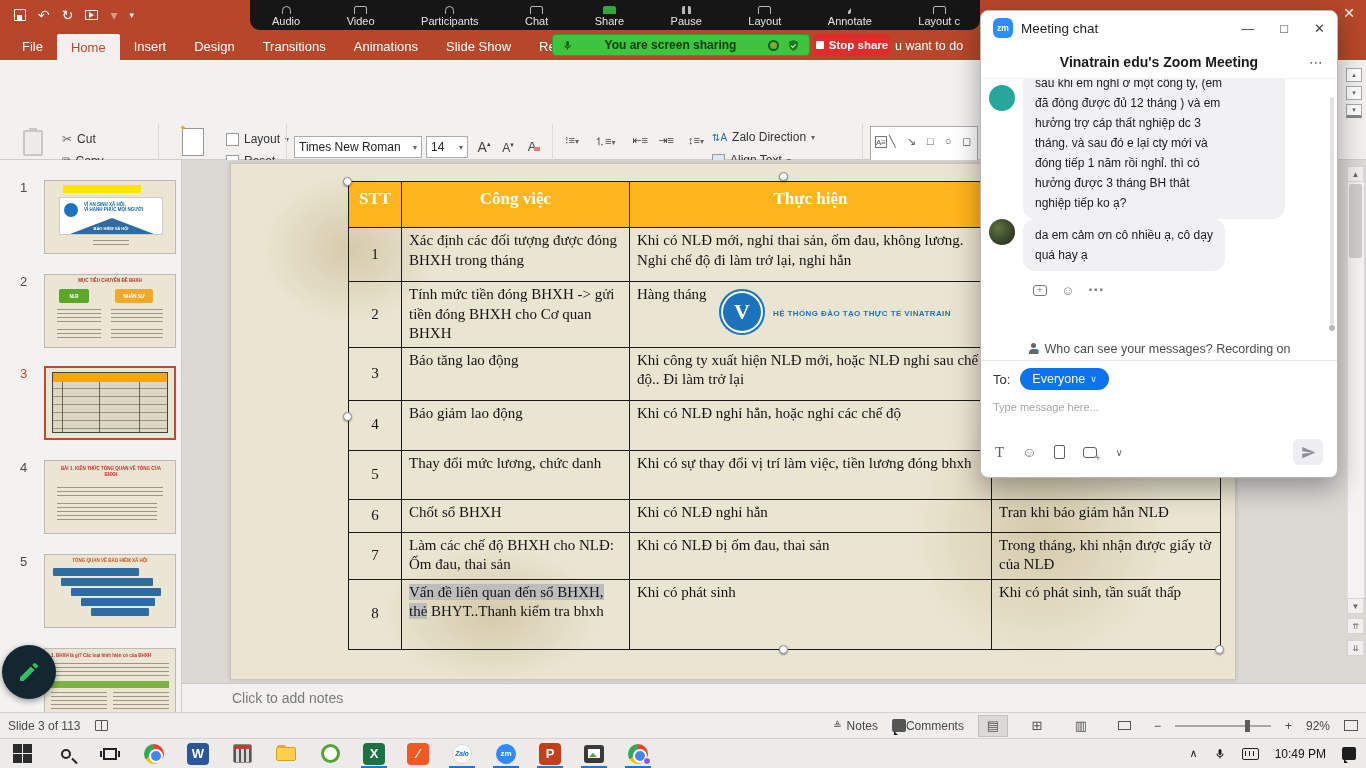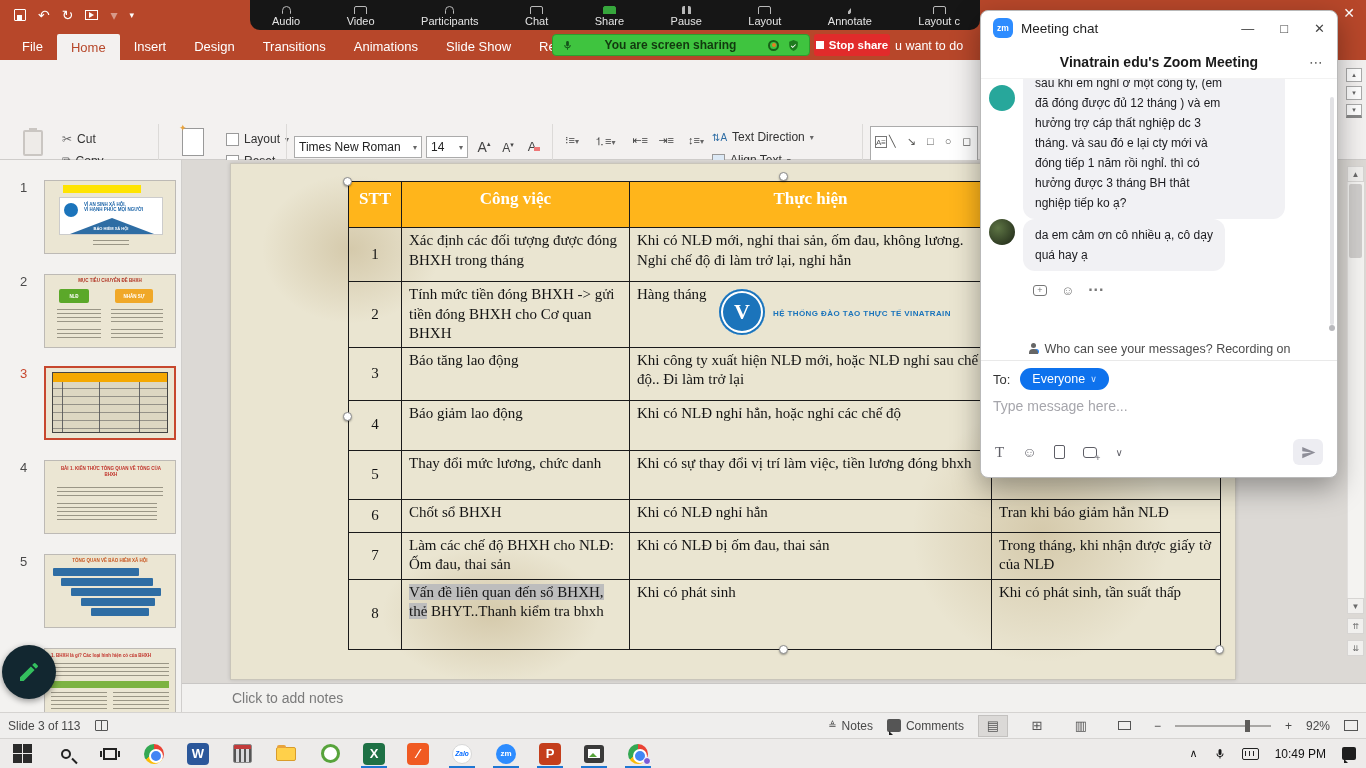--- a/index.html
+++ b/index.html
@@ -160,21 +160,21 @@
   .privacy{height:24px;display:flex;align-items:center;justify-content:center;gap:6px;font-size:12.5px;color:#4c4c4c;border-bottom:1px solid #E9E9E9}
   .person{width:11px;height:11px;position:relative}
   .person::before{content:"";position:absolute;left:3px;top:0;width:5px;height:5px;border-radius:50%;background:#666}
   .person::after{content:"";position:absolute;left:1px;top:6px;width:9px;height:5px;border-radius:4px 4px 0 0;background:#666}
   .person i{position:absolute;left:6px;top:6px;width:5px;height:5px;border-radius:50%;background:#2D8CFF}
   .torow{height:36px;display:flex;align-items:center;gap:10px;padding:0 12px}
   .torow .lbl{font-size:13px;color:#333}
   .pill{background:#0E72ED;color:#fff;font-size:12.5px;border-radius:14px;padding:4px 12px;display:flex;align-items:center;gap:5px}
   .pill .dd{color:#cfe3ff;font-size:9px}
   .cinput{padding:0 12px}
-  .cinput input{width:100%;border:none;outline:none;font-size:14px;color:#000000;font-family:inherit}
+  .cinput input{width:100%;border:none;outline:none;font-size:11px;color:#000000;font-family:inherit}
   .cinput input::placeholder{color:#A6A6AC}
   .ctools{margin-top:auto;display:flex;align-items:center;gap:18px;padding:10px 14px 12px;color:#5E5E66}
   .ctools .T{font-family:"Liberation Serif",serif;font-size:15px}
   .docic{width:11px;height:14px;border:1.5px solid #5E5E66;border-radius:2px}
   .capic{width:14px;height:11px;border:1.5px solid #5E5E66;border-radius:3px;position:relative}
   .capic::after{content:"+";position:absolute;right:-4px;bottom:-6px;font-size:9px}
   .sendbtn{margin-left:auto;width:30px;height:26px;background:#EDEDF2;border-radius:6px;display:flex;align-items:center;justify-content:center}
 </style>
 </head>
 <body>
@@ -280,21 +280,21 @@
     <div class="fbtn" style="left:630px;top:74px;font-size:11px">⇤≡</div>
     <div class="fbtn" style="left:656px;top:74px;font-size:11px">⇥≡</div>
     <div class="fbtn" style="left:686px;top:74px;font-size:11px">↕≡<span class="dd">▾</span></div>
     <div class="fbtn" style="left:562px;top:108px;font-size:11px">≡</div>
     <div class="fbtn" style="left:586px;top:108px;font-size:11px">≡</div>
     <div class="fbtn" style="left:610px;top:108px;font-size:11px">≡</div>
     <div class="fbtn" style="left:634px;top:108px;font-size:11px">≣</div>
     <div class="fbtn grayed" style="left:668px;top:108px;font-size:11px">▥<span class="dd">▾</span></div>
     <div class="smbtn" style="left:712px;top:70px">
       <span style="font-size:10px;color:#2E6DA4">⇅A</span>
-      <span>Text Direction</span>
+      <span>Zalo Direction</span>
         <span class="dd">▾</span>
     </div>
     <div class="smbtn" style="left:712px;top:93px">
       <span class="icobx" style="background:#DCE9F5"></span>
       <span>Align Text</span>
         <span class="dd">▾</span>
     </div>
     <div class="smbtn grayed" style="left:712px;top:116px">
       <span class="icobx"></span>
       <span>Convert to SmartArt</span>
@@ -549,21 +549,21 @@
   </div>
 
   <div class="statusbar">
     <span>Slide 3 of 113</span>
     <span class="book"></span>
     <div class="stright">
       <span class="flex" style="gap:5px">
         <span style="font-size:10px">≜</span>
         <span>Notes</span>
       </span>
-      <span class="flex" style="gap:5px">
+      <span class="flex" style="">
         <span class="acic" style="background:#555"></span>
         <span>Comments</span>
       </span>
       <span class="vbtn active">▤</span>
       <span class="vbtn">⊞</span>
       <span class="vbtn">▥</span>
       <span class="vbtn">
           <span class="screenic"></span>
         </span>
       <span>−</span>

